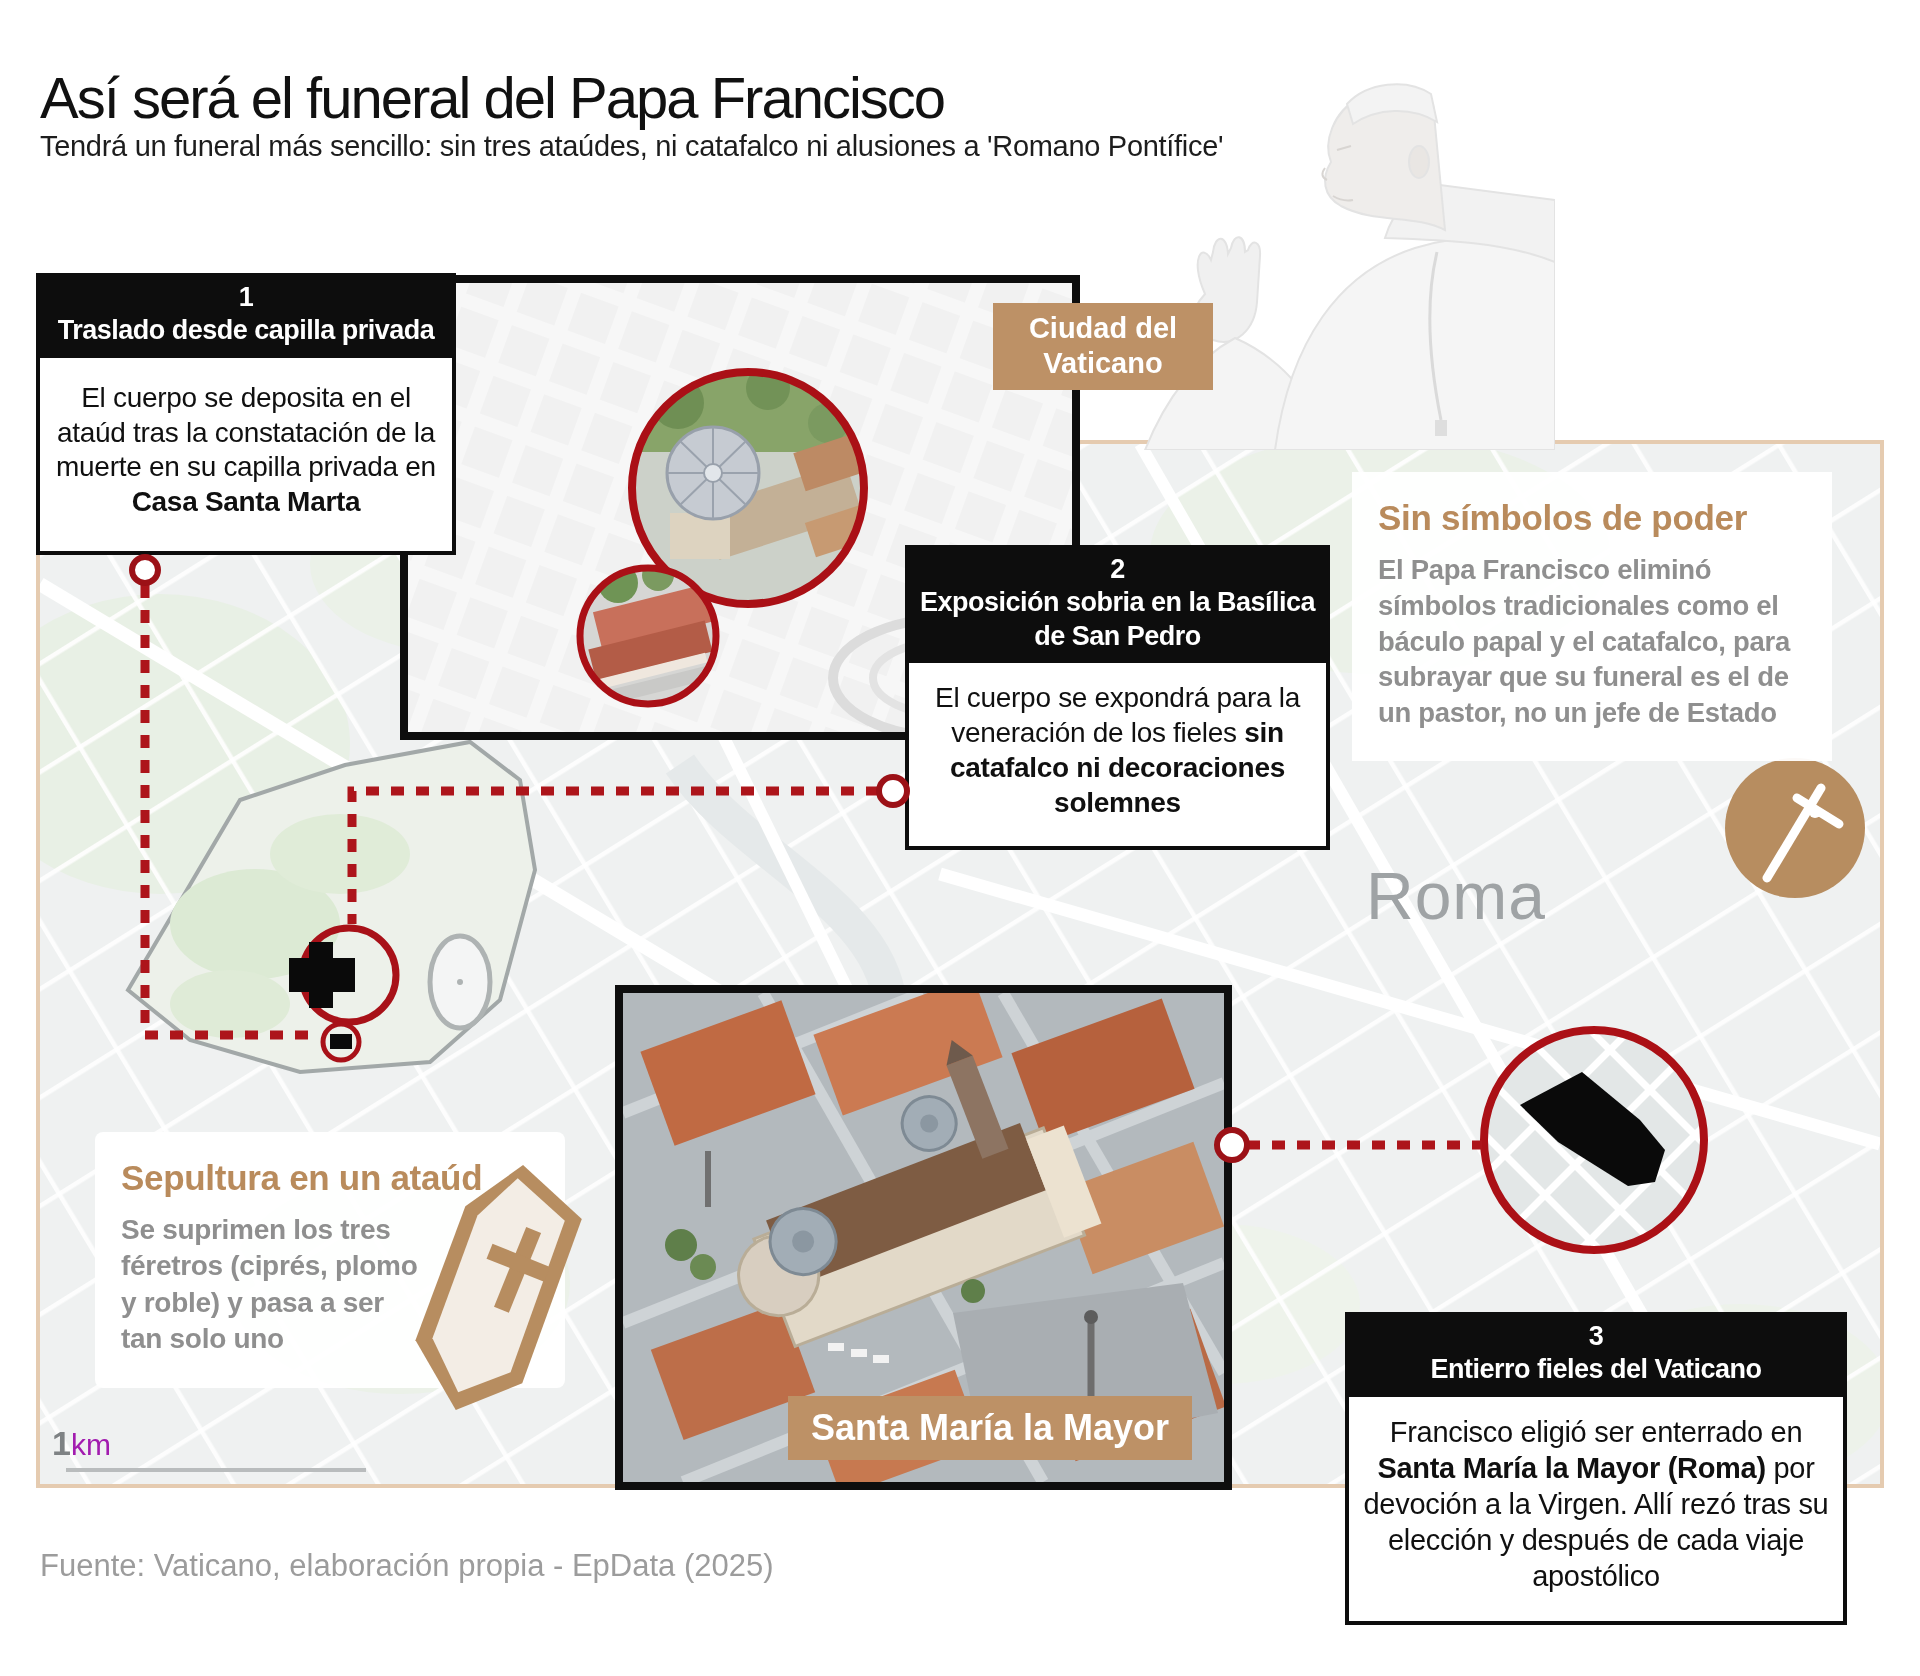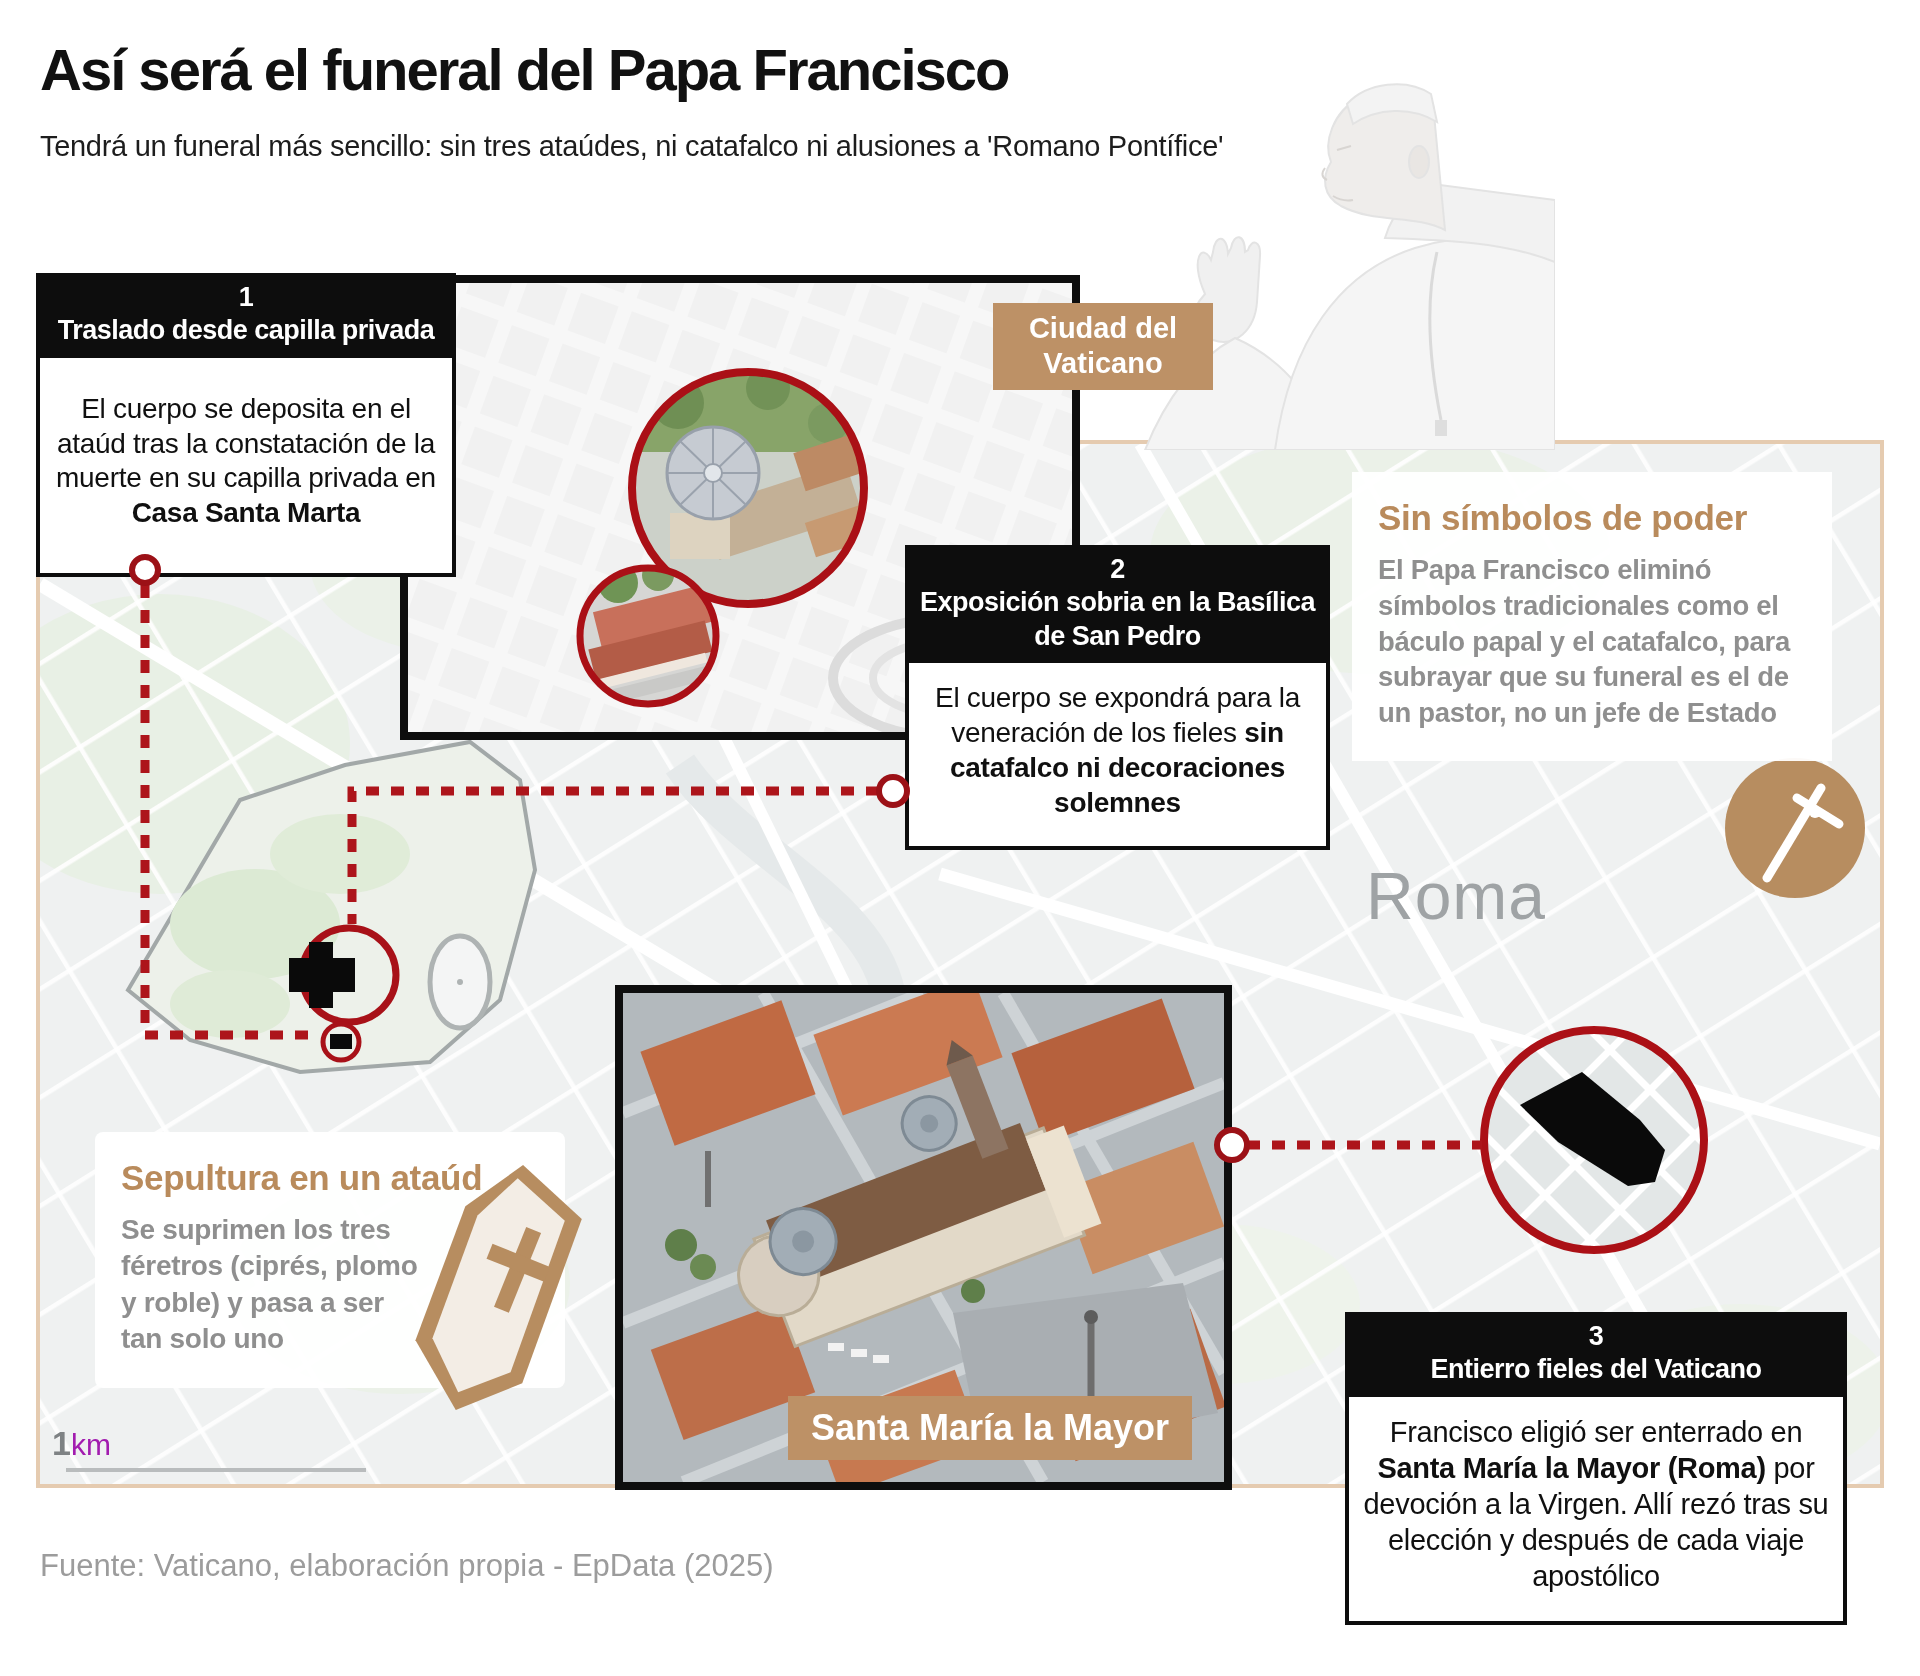--- a/index.html
+++ b/index.html
@@ -6,22 +6,22 @@
   body{
     width:1920px;height:1676px;position:relative;overflow:hidden;
     background:#ffffff;
     font-family:"Liberation Sans", sans-serif;
     -webkit-font-smoothing:antialiased;
   }
   .abs{position:absolute;}
 
   
   .title{
-    left:40px;top:36px;width:1300px;
-    font-size:58px;font-weight:bold;color:#111;letter-spacing:-2px;
+    left:40px;top:64px;width:1300px;
+    font-size:58px;font-weight:normal;color:#111;letter-spacing:-2px;
     z-index:7;
   }
   .subtitle{
     left:40px;top:130px;width:1300px;
     font-size:29px;color:#1d1d1d;letter-spacing:-0.3px;
     z-index:7;
   }
 
   
   .map-pane{
@@ -70,21 +70,21 @@
     font-weight:bold;font-size:27px;line-height:1.24;
     padding:8px 6px 10px 6px;letter-spacing:-0.5px;
   }
   .step .body{
     background:#ffffff;border:4px solid #0d0d0d;border-top:none;
     text-align:center;font-size:28px;line-height:1.24;color:#101010;
     padding:18px 10px 26px 10px;letter-spacing:-0.3px;
   }
   .step .body b{font-weight:bold;}
   .step1{left:36px;top:273px;width:420px;}
-  .step1 .body-inner{max-width:392px;margin:16px auto;}
+  .step1 .body-inner{max-width:392px;margin:5px auto;}
   .step2{left:905px;top:545px;width:425px;}
   .step2 .body-inner{max-width:382px;margin:0 auto;}
   .step3{left:1345px;top:1312px;width:502px;}
   .step3 .body{font-size:29px;}
   .step3 .body-inner{max-width:478px;margin:0 auto;}
 
   
   .note{
     background:rgba(255,255,255,0.95);z-index:3;
     padding:26px 24px 30px 26px;box-sizing:border-box;

